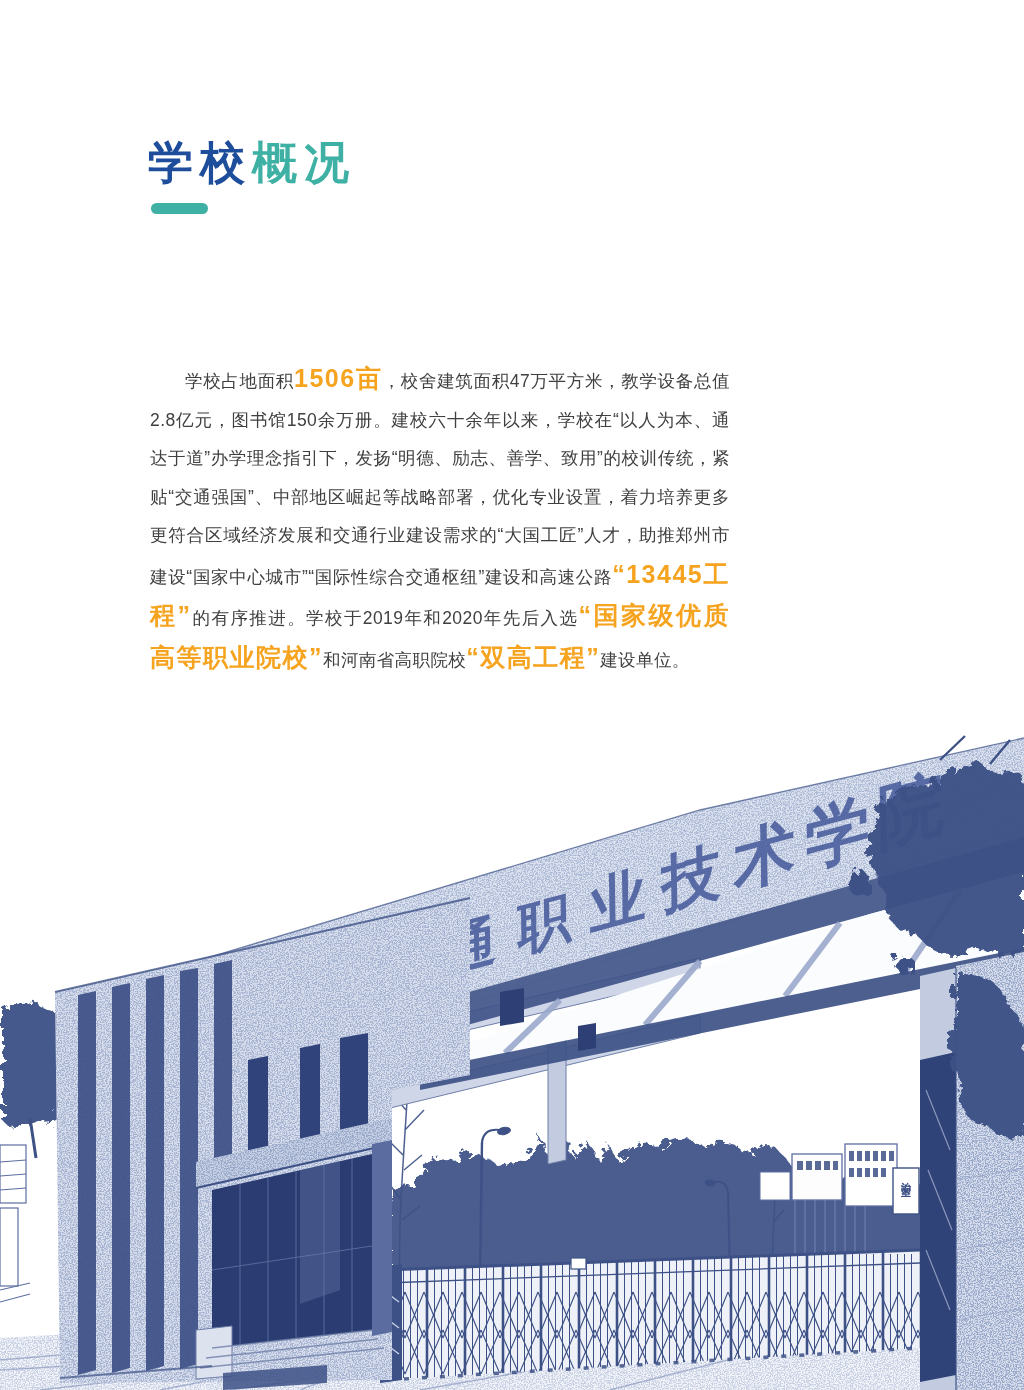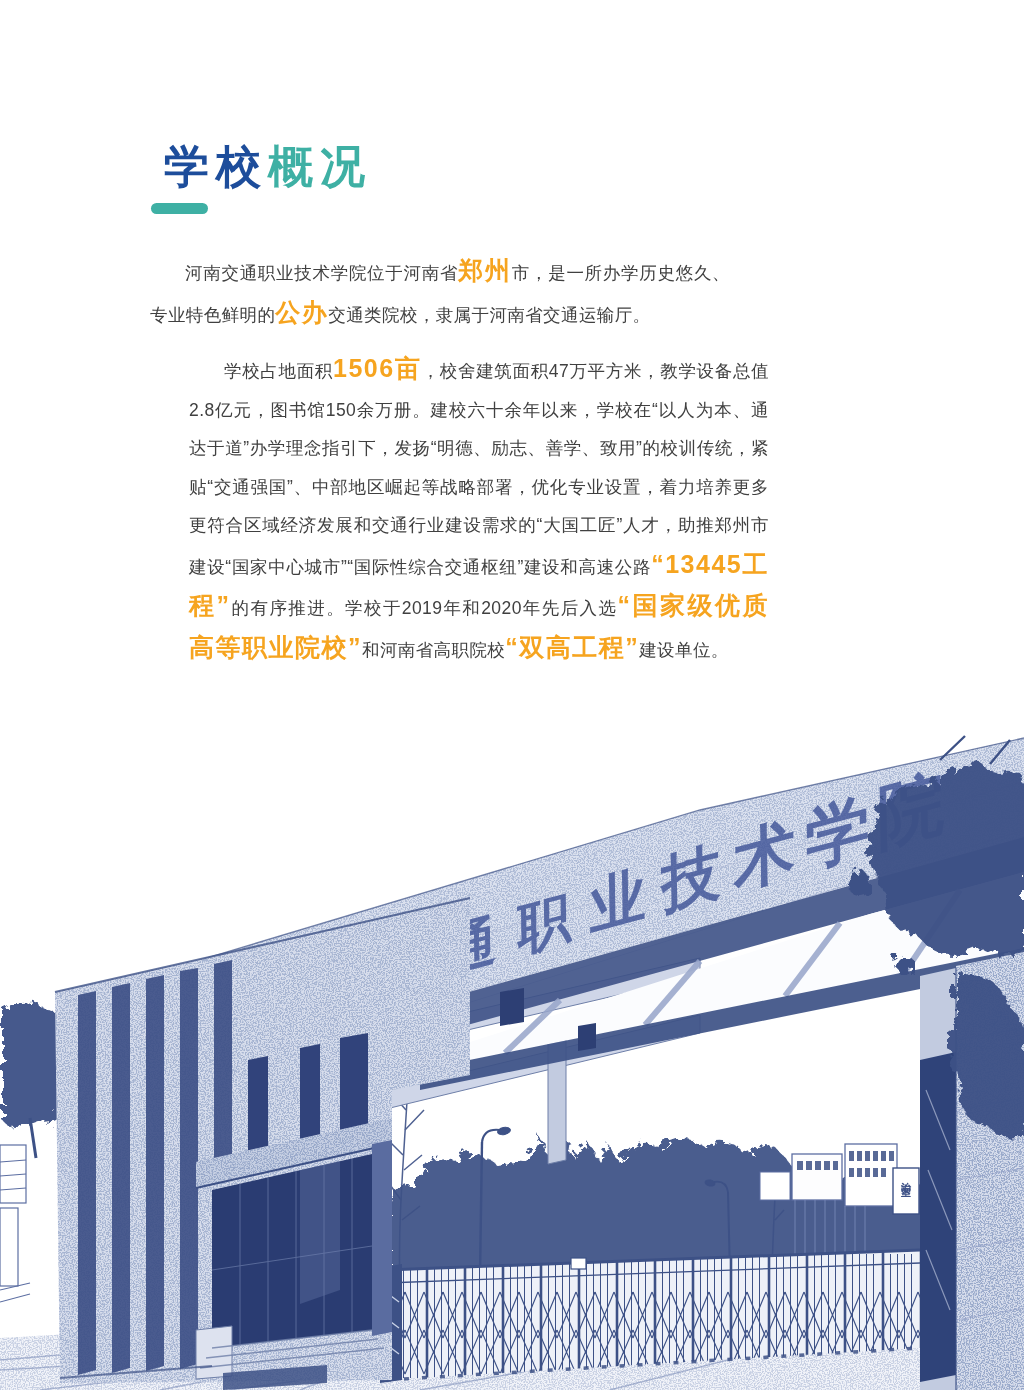--- a/index.html
+++ b/index.html
@@ -4,45 +4,44 @@
 <style>
   :root{
     --blue:#1d4d9b; --teal:#3eb0a4; --orange:#f6a41f; --body:#404040;
     --ink:#3d5186; --mid:#7d8fbc; --light:#d7ddec; --outline:#6e7fa8;
   }
   html,body{margin:0;padding:0;background:#fff;}
   #page{position:relative;width:1024px;height:1390px;background:#fff;overflow:hidden;
         font-family:"Liberation Sans",sans-serif;}
   .eyebrow{position:absolute;left:150px;top:104px;font-size:30px;font-weight:800;
            letter-spacing:4px;color:var(--blue);}
-  .cn-title{position:absolute;left:164px;top:142px;font-size:45px;font-weight:700;
-            letter-spacing:7px;line-height:1.1;}
+  .cn-title{position:absolute;left:148px;top:142px;font-size:45px;font-weight:700;
+            letter-spacing:7px;line-height:1.1;font-family:Liberation Mono, monospace;}
   .cn-title .t1{color:var(--blue);}
   .cn-title .t2{color:var(--teal);}
   .accent-bar{position:absolute;left:151px;top:203px;width:57px;height:11px;
               border-radius:6px;background:var(--teal);}
   p.body{position:absolute;left:150px;width:580px;margin:0;font-size:17.5px;
          line-height:38.5px;color:var(--body);text-align:justify;text-indent:2em;
          letter-spacing:.4px;}
   #p1{top:251px;}
-  #p2{top:349px;margin-left:39px;}
+  #p2{top:359px;}
   p.body .hl{color:var(--orange);font-size:25px;font-weight:700;letter-spacing:1.5px;}
   #photo{position:absolute;left:0;top:730px;width:1024px;height:660px;}
 </style>
 </head>
 <body>
 
 <div id="page">
 
   <div class="cn-title">
     <span class="t1">学校</span><span class="t2">概况</span>
   </div>
   <div class="accent-bar"></div>
 
-  <p class="body" id="p1"><span>河南交通职业技术学院位于河南省</span><span class="hl">郑州</span><span>市，是一所办学历史悠久、专业特色鲜明的</span><span class="hl">公办</span><span>交通类院校，隶属于河南省交通运输厅。</span></p>
   <p class="body" id="p2"><span>学校占地面积</span><span class="hl">1506亩</span><span>，校舍建筑面积47万平方米，教学设备总值2.8亿元，图书馆150余万册。建校六十余年以来，学校在“以人为本、通达于道”办学理念指引下，发扬“明德、励志、善学、致用”的校训传统，紧贴“交通强国”、中部地区崛起等战略部署，优化专业设置，着力培养更多更符合区域经济发展和交通行业建设需求的“大国工匠”人才，助推郑州市建设“国家中心城市”“国际性综合交通枢纽”建设和高速公路</span><span class="hl">“13445工程”</span><span>的有序推进。学校于2019年和2020年先后入选</span><span class="hl">“国家级优质高等职业院校”</span><span>和河南省高职院校</span><span class="hl">“双高工程”</span><span>建设单位。</span></p>
 
   <svg id="photo" viewBox="0 0 1024 660" xmlns="http://www.w3.org/2000/svg">
     <defs>
       <filter id="grain" x="-5%" y="-5%" width="110%" height="110%">
         <feTurbulence type="fractalNoise" baseFrequency="0.75" numOctaves="2" seed="7" result="t"></feTurbulence>
         <feColorMatrix in="t" type="matrix" values="0 0 0 0 0.24  0 0 0 0 0.32  0 0 0 0 0.53  0 0 0 7 -3.1" result="dots"></feColorMatrix>
         <feComposite in="dots" in2="SourceAlpha" operator="in"></feComposite>
       </filter>
       <filter id="rough" x="-15%" y="-15%" width="130%" height="130%">

